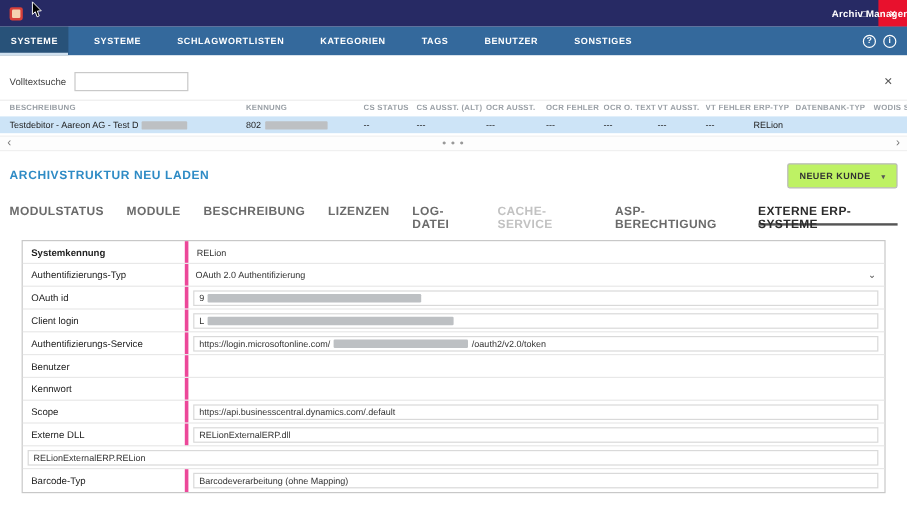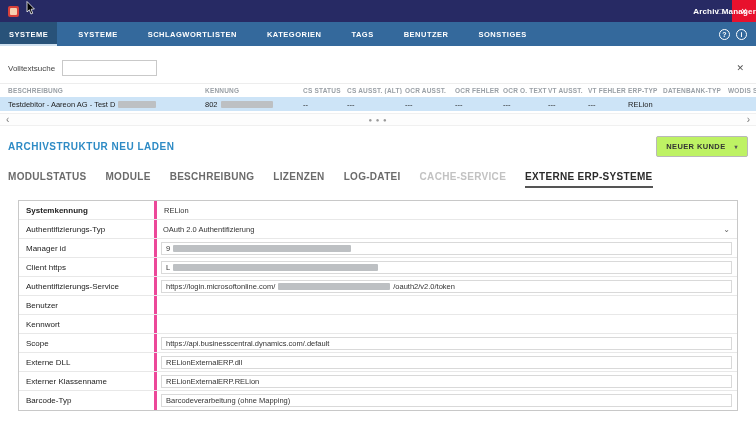--- a/index.html
+++ b/index.html
@@ -171,50 +171,51 @@
     </div>
   </div>
 
   <div class="tabbar">
       <div class="tab">MODULSTATUS</div>
       <div class="tab">MODULE</div>
       <div class="tab">BESCHREIBUNG</div>
       <div class="tab">LIZENZEN</div>
       <div class="tab">LOG-DATEI</div>
       <div class="tab disabled">CACHE-SERVICE</div>
+      <div class="tab">ASP-BERECHTIGUNG</div>
       <div class="tab active">EXTERNE ERP-SYSTEME</div>
     </div>
 
   <div class="form-panel">
       <div class="form-row">
         <div class="form-label bold">Systemkennung</div>
         <div class="form-value">
           <div class="plain">RELion</div>
         </div>
       </div>
       <div class="form-row">
         <div class="form-label">Authentifizierungs-Typ</div>
         <div class="form-value">
           <div class="select-box">
             <span>OAuth 2.0 Authentifizierung</span>
             <div class="chev">⌄</div>
           </div>
         </div>
       </div>
       <div class="form-row">
-        <div class="form-label">Manager id</div>
+        <div class="form-label">OAuth id</div>
         <div class="form-value">
           <div class="input-box">
             <span>9</span>
             <div class="redact" style="width: 178px;"></div>
           </div>
         </div>
       </div>
       <div class="form-row">
-        <div class="form-label">Client https</div>
+        <div class="form-label">Client login</div>
         <div class="form-value">
           <div class="input-box">
             <span>L</span>
             <div class="redact" style="width: 205px;"></div>
           </div>
         </div>
       </div>
       <div class="form-row">
         <div class="form-label">Authentifizierungs-Service</div>
         <div class="form-value">
@@ -247,21 +248,20 @@
       </div>
       <div class="form-row">
         <div class="form-label">Externe DLL</div>
         <div class="form-value">
           <div class="input-box">
             <span>RELionExternalERP.dll</span>
           </div>
         </div>
       </div>
       <div class="form-row">
-        <div class="form-label">Externer Klassenname</div>
         <div class="form-value">
           <div class="input-box">
             <span>RELionExternalERP.RELion</span>
           </div>
         </div>
       </div>
       <div class="form-row">
         <div class="form-label">Barcode-Typ</div>
         <div class="form-value">
           <div class="input-box">

